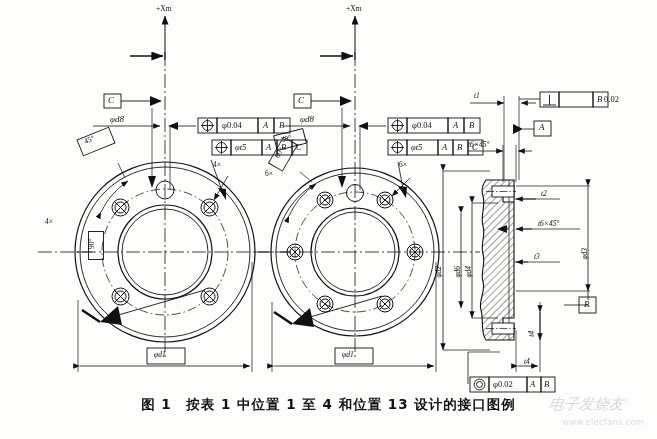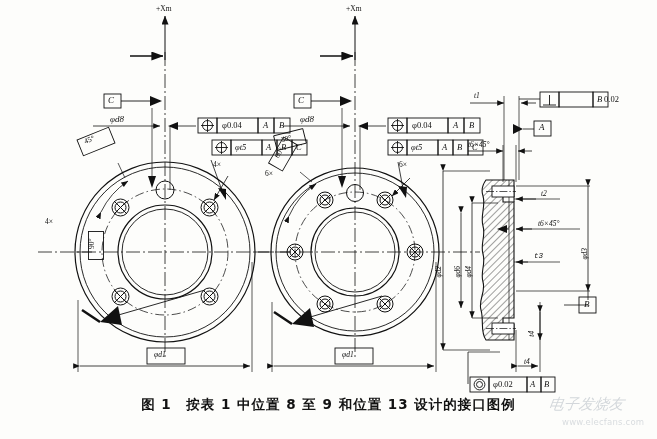--- a/index.html
+++ b/index.html
@@ -445,35 +445,35 @@
   <div class="lbl fcf-txt" style="left:472px; top:143px; font-style:italic;">C</div>
 
   <div class="lbl tiny" style="left:474px; top:92px; font-style:italic;">t1</div>
   <div class="lbl fcf-txt" style="left:563px; top:95px;padding-left:41px;">0.02</div>
   <div class="lbl fcf-txt" style="left:597px; top:95px; font-style:italic;">B</div>
   <div class="lbl sml" style="left:539px; top:123px; font-style:italic;">A</div>
 
   <div class="lbl tiny" style="left:468px; top:141px; font-style:italic;">t6×45°</div>
   <div class="lbl tiny" style="left:541px; top:190px; font-style:italic;">t2</div>
   <div class="lbl tiny" style="left:538px; top:220px; font-style:italic;">t6×45°</div>
-  <div class="lbl tiny" style="left:534px; top:253px; font-style:italic;font-family:Liberation Mono, monospace;">t3</div>
+  <div class="lbl tiny" style="left:534px; top:253px; font-style:italic;">t3</div>
   <div class="lbl tiny" style="left:529px; top:330px; font-style:italic; transform:rotate(-90deg);">t4</div>
   <div class="lbl tiny" style="left:524px; top:358px; font-style:italic;">t4</div>
 
   <div class="lbl tiny" style="left:433px; top:268px; font-style:italic; transform:rotate(-90deg);">φd2</div>
   <div class="lbl tiny" style="left:452px; top:268px; font-style:italic; transform:rotate(-90deg);">φd6</div>
   <div class="lbl tiny" style="left:463px; top:268px; font-style:italic; transform:rotate(-90deg);">φd4</div>
   <div class="lbl tiny" style="left:579px; top:250px; font-style:italic; transform:rotate(-90deg);">φd3</div>
 
   <div class="lbl sml" style="left:584px; top:300px; font-style:italic;">B</div>
 
   <div class="lbl fcf-txt" style="left:493px; top:380px;">φ0.02</div>
   <div class="lbl fcf-txt" style="left:530px; top:380px; font-style:italic;">A</div>
   <div class="lbl fcf-txt" style="left:544px; top:380px; font-style:italic;">B</div>
 
-  <div class="caption">图 1　按表 1 中位置 8 至 9 和位置 13 设计的接口图例</div>
+  <div class="caption">图 1　按表 1 中位置 1 至 4 和位置 13 设计的接口图例</div>
 
   <div class="wm">
     <div class="wm1">电子发烧友</div>
     <div class="wm2">www.elecfans.com</div>
   </div>
 
 </div>
 
 </body></html>

